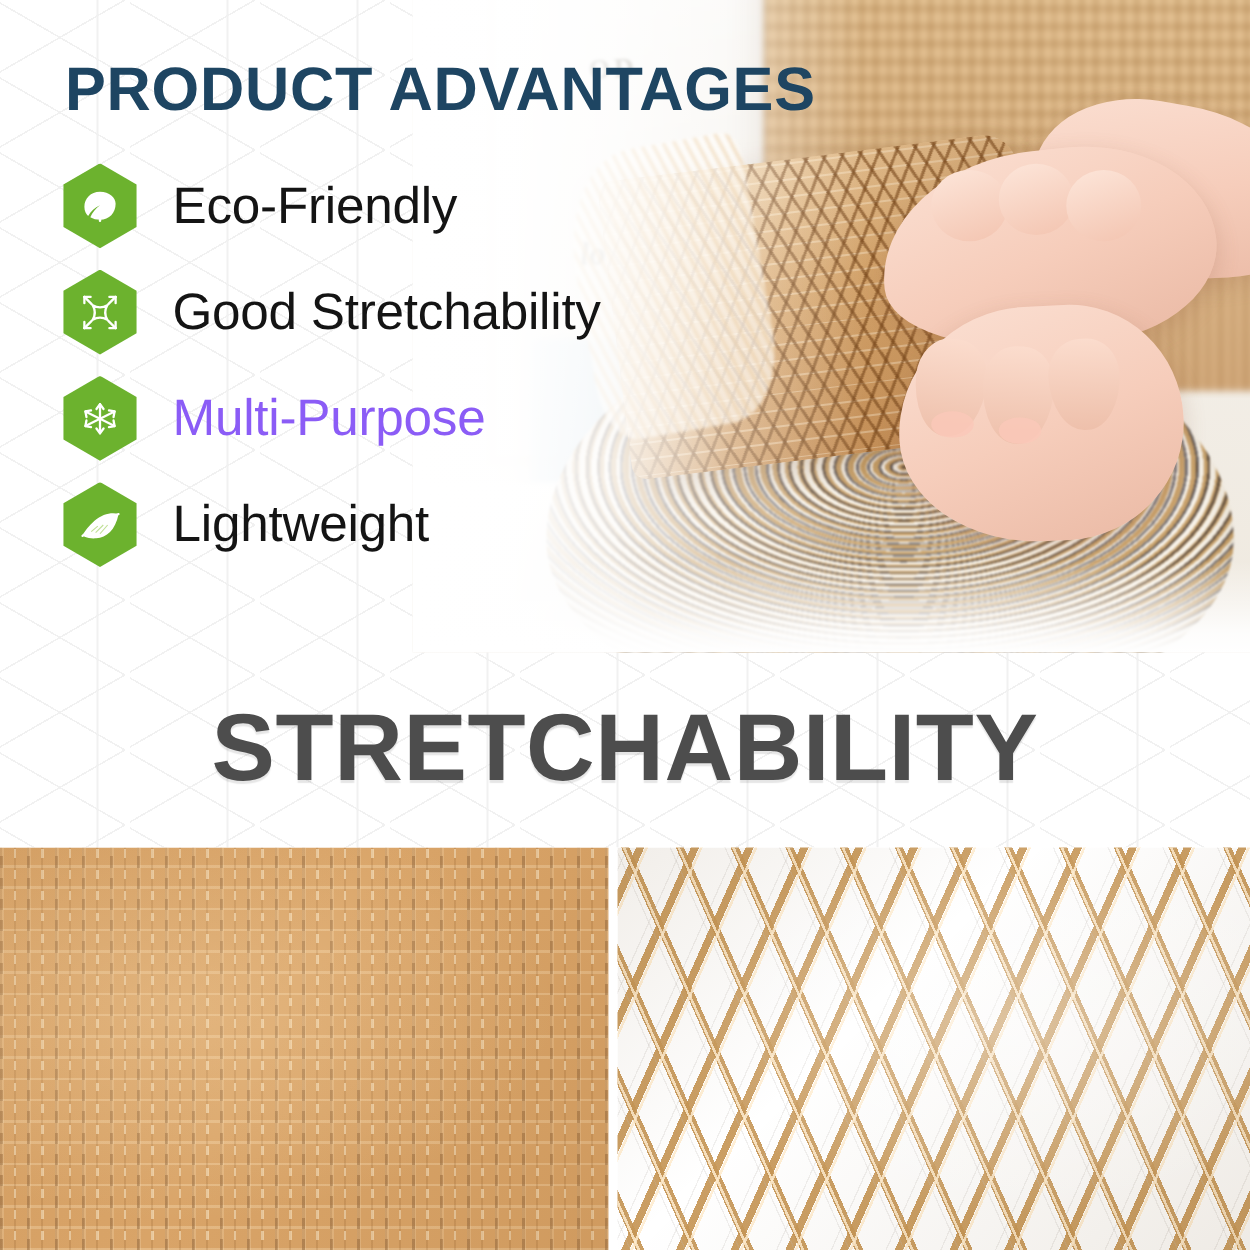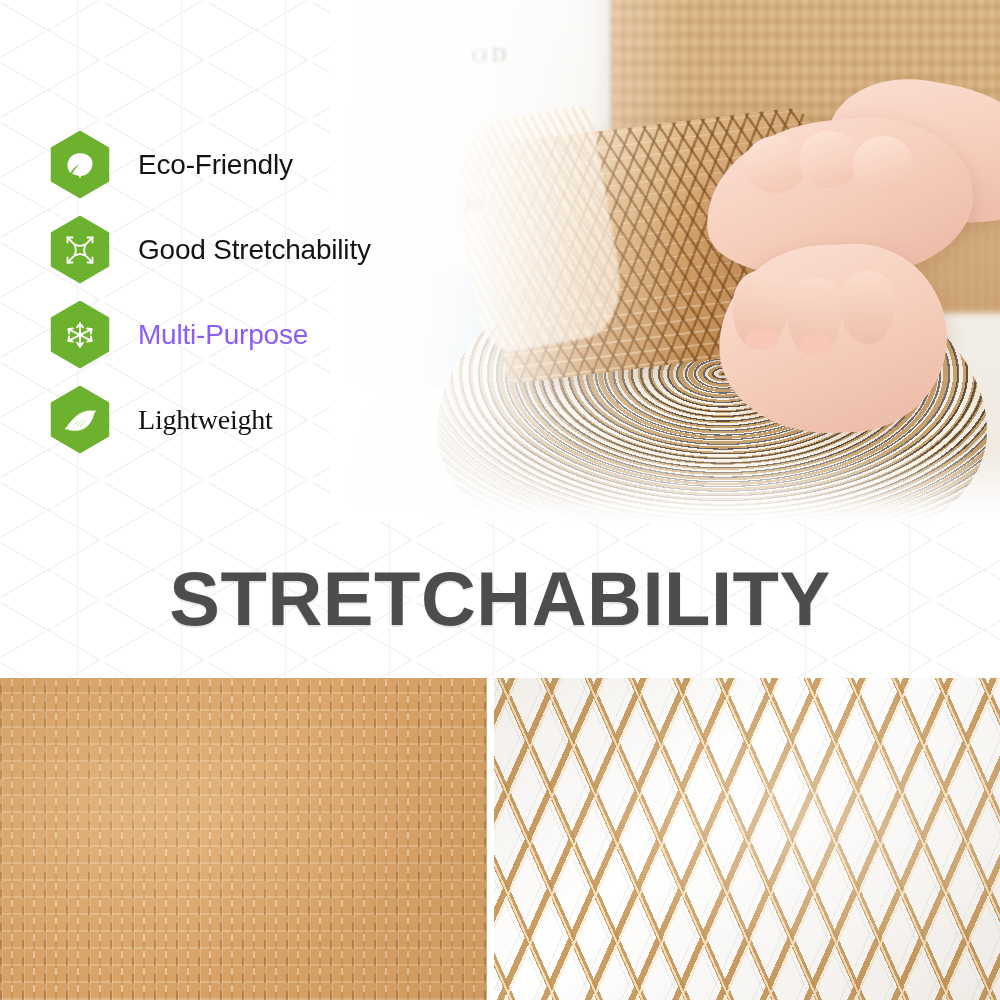--- a/index.html
+++ b/index.html
@@ -207,21 +207,21 @@
     display:flex;align-items:center;justify-content:center;
   }
   .badge .hexshape{
     position:absolute;inset:0;
     clip-path:polygon(50% 0%, 93% 25%, 93% 75%, 50% 100%, 7% 75%, 7% 25%);
     border-radius:14px;
   }
   .badge svg{position:relative;z-index:2;}
   .feature-label{
     margin-left:24px;
-    font-size:28px;font-weight:300;letter-spacing:-.2px;
+    font-size:41px;font-weight:300;letter-spacing:-.2px;
     white-space:nowrap;
   }
 
   
   .mid{
     position:absolute;left:0;top:520px;width:1000px;height:158px;
     display:flex;flex-direction:column;align-items:center;justify-content:center;
   }
   .mid-line{
     font-weight:700;line-height:.96;text-align:center;
@@ -361,20 +361,21 @@
       <div class="finger f1"></div>
       <div class="finger f2"></div>
       <div class="finger f3"></div>
       <div class="nail n1"></div>
       <div class="nail n2"></div>
     </div>
     <div class="photo-fade"></div>
     <div class="photo-fade-b"></div>
   </div>
 
+  <div class="headline" style="color: rgb(30, 69, 98);">PRODUCT ADVANTAGES</div>
 
   <div class="features">
 
     <div class="feature">
       <span class="badge">
         <span class="hexshape" style="background: rgb(108, 178, 46);"></span>
         <svg width="40" height="40" viewBox="0 0 48 48" aria-hidden="true">
           <path d="M24 10c-9 0-15 6.5-15 14.5 0 4 1.6 7 3.6 8.8C15 29 19 25 24 23c-4 3-7.6 7.4-9.3 11.6 2.6 1.6 6 2.4 9.3 2.4 9 0 15-7 15-15.5C39 15.5 33 10 24 10z" fill="#ffffff"></path>
           <path d="M24 38c0-7 3-13 8-17" stroke="#ffffff" stroke-width="2.4" fill="none" stroke-linecap="round"></path>
         </svg>
@@ -432,21 +433,21 @@
         <svg width="42" height="42" viewBox="0 0 48 48" aria-hidden="true">
           <path d="M41 14c-6-2-15 0-22 6-5 4.3-9 9.4-11 13.6 0 0 4.6 3.4 12.6 2.6C30 35.3 38 29 41 14z" fill="#ffffff"></path>
           <path d="M8 34C15 28 28 19 41 14" stroke="#ffffff" stroke-width="2" fill="none" stroke-linecap="round"></path>
           <g stroke="#8cc63f" stroke-width="1" opacity=".55">
             <path d="M20 31 L27 24"></path>
               <path d="M24 32 L31 24"></path>
               <path d="M16 30 L22 25"></path>
           </g>
         </svg>
       </span>
-      <span class="feature-label" style="color: rgb(20, 20, 20); font-family: Liberation Serif, serif;">Lightweight</span>
+      <span class="feature-label" style="color: rgb(20, 20, 20);">Lightweight</span>
     </div>
 
   </div>
 
   <div class="mid">
     <div class="mid-line l2" style="color: rgb(77, 77, 77);">STRETCHABILITY</div>
   </div>
 
   <div class="panels">
     <div class="panel left">

